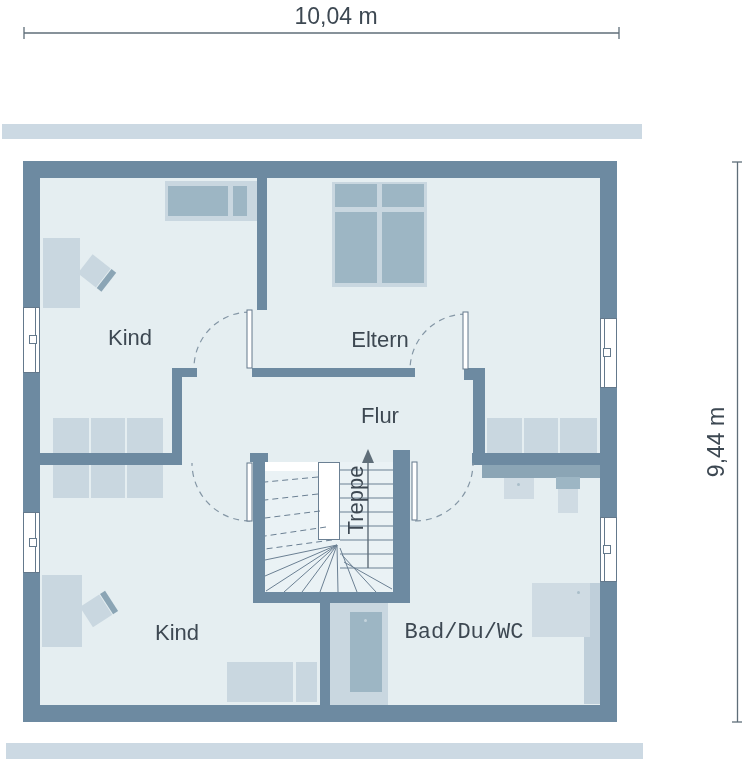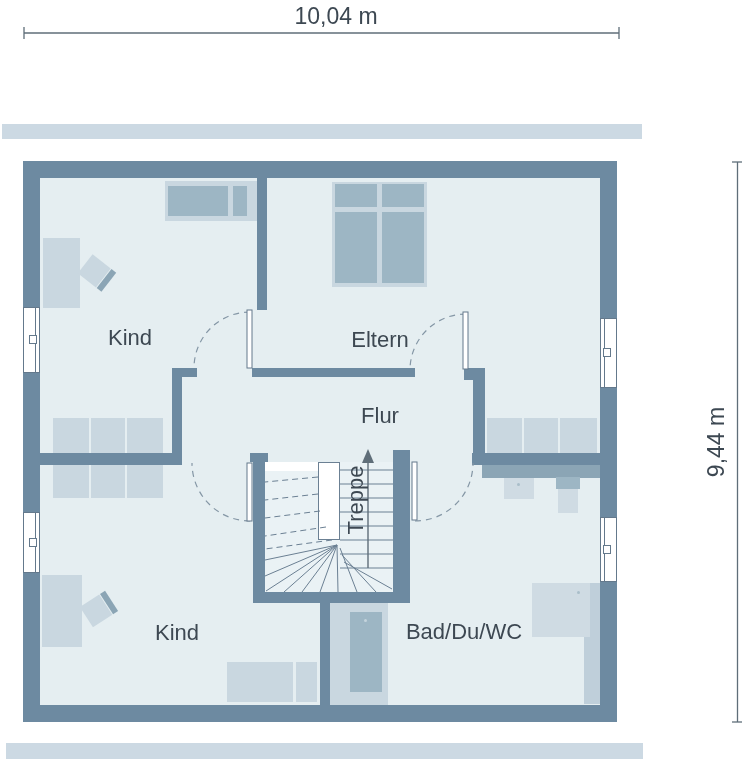--- a/index.html
+++ b/index.html
@@ -203,18 +203,18 @@
       <line class="arrow" x1="368" y1="568" x2="368" y2="460"></line>
       <polygon class="arrowhead" points="362,463 374,463 368,449"></polygon>
     </g>
   </svg>
 
   <div class="room-label" style="left:130px;top:338px;">Kind</div>
   <div class="room-label" style="left:380px;top:340px;">Eltern</div>
   <div class="room-label" style="left:380px;top:416px;">Flur</div>
   <div class="room-label rot" style="left:356px;top:500px;">Treppe</div>
   <div class="room-label" style="left:177px;top:633px;">Kind</div>
-  <div class="room-label" style="left:464px;top:632px;">Bad/Du/WC</div>
+  <div class="room-label" style="left:464px;top:632px;font-family:Liberation Mono, monospace;">Bad/Du/WC</div>
 
   <div class="dim-label" style="left:336px;top:16px;">10,04 m</div>
   <div class="dim-label rot" style="left:716px;top:442px;">9,44 m</div>
 
 </div>
 
 </body></html>

